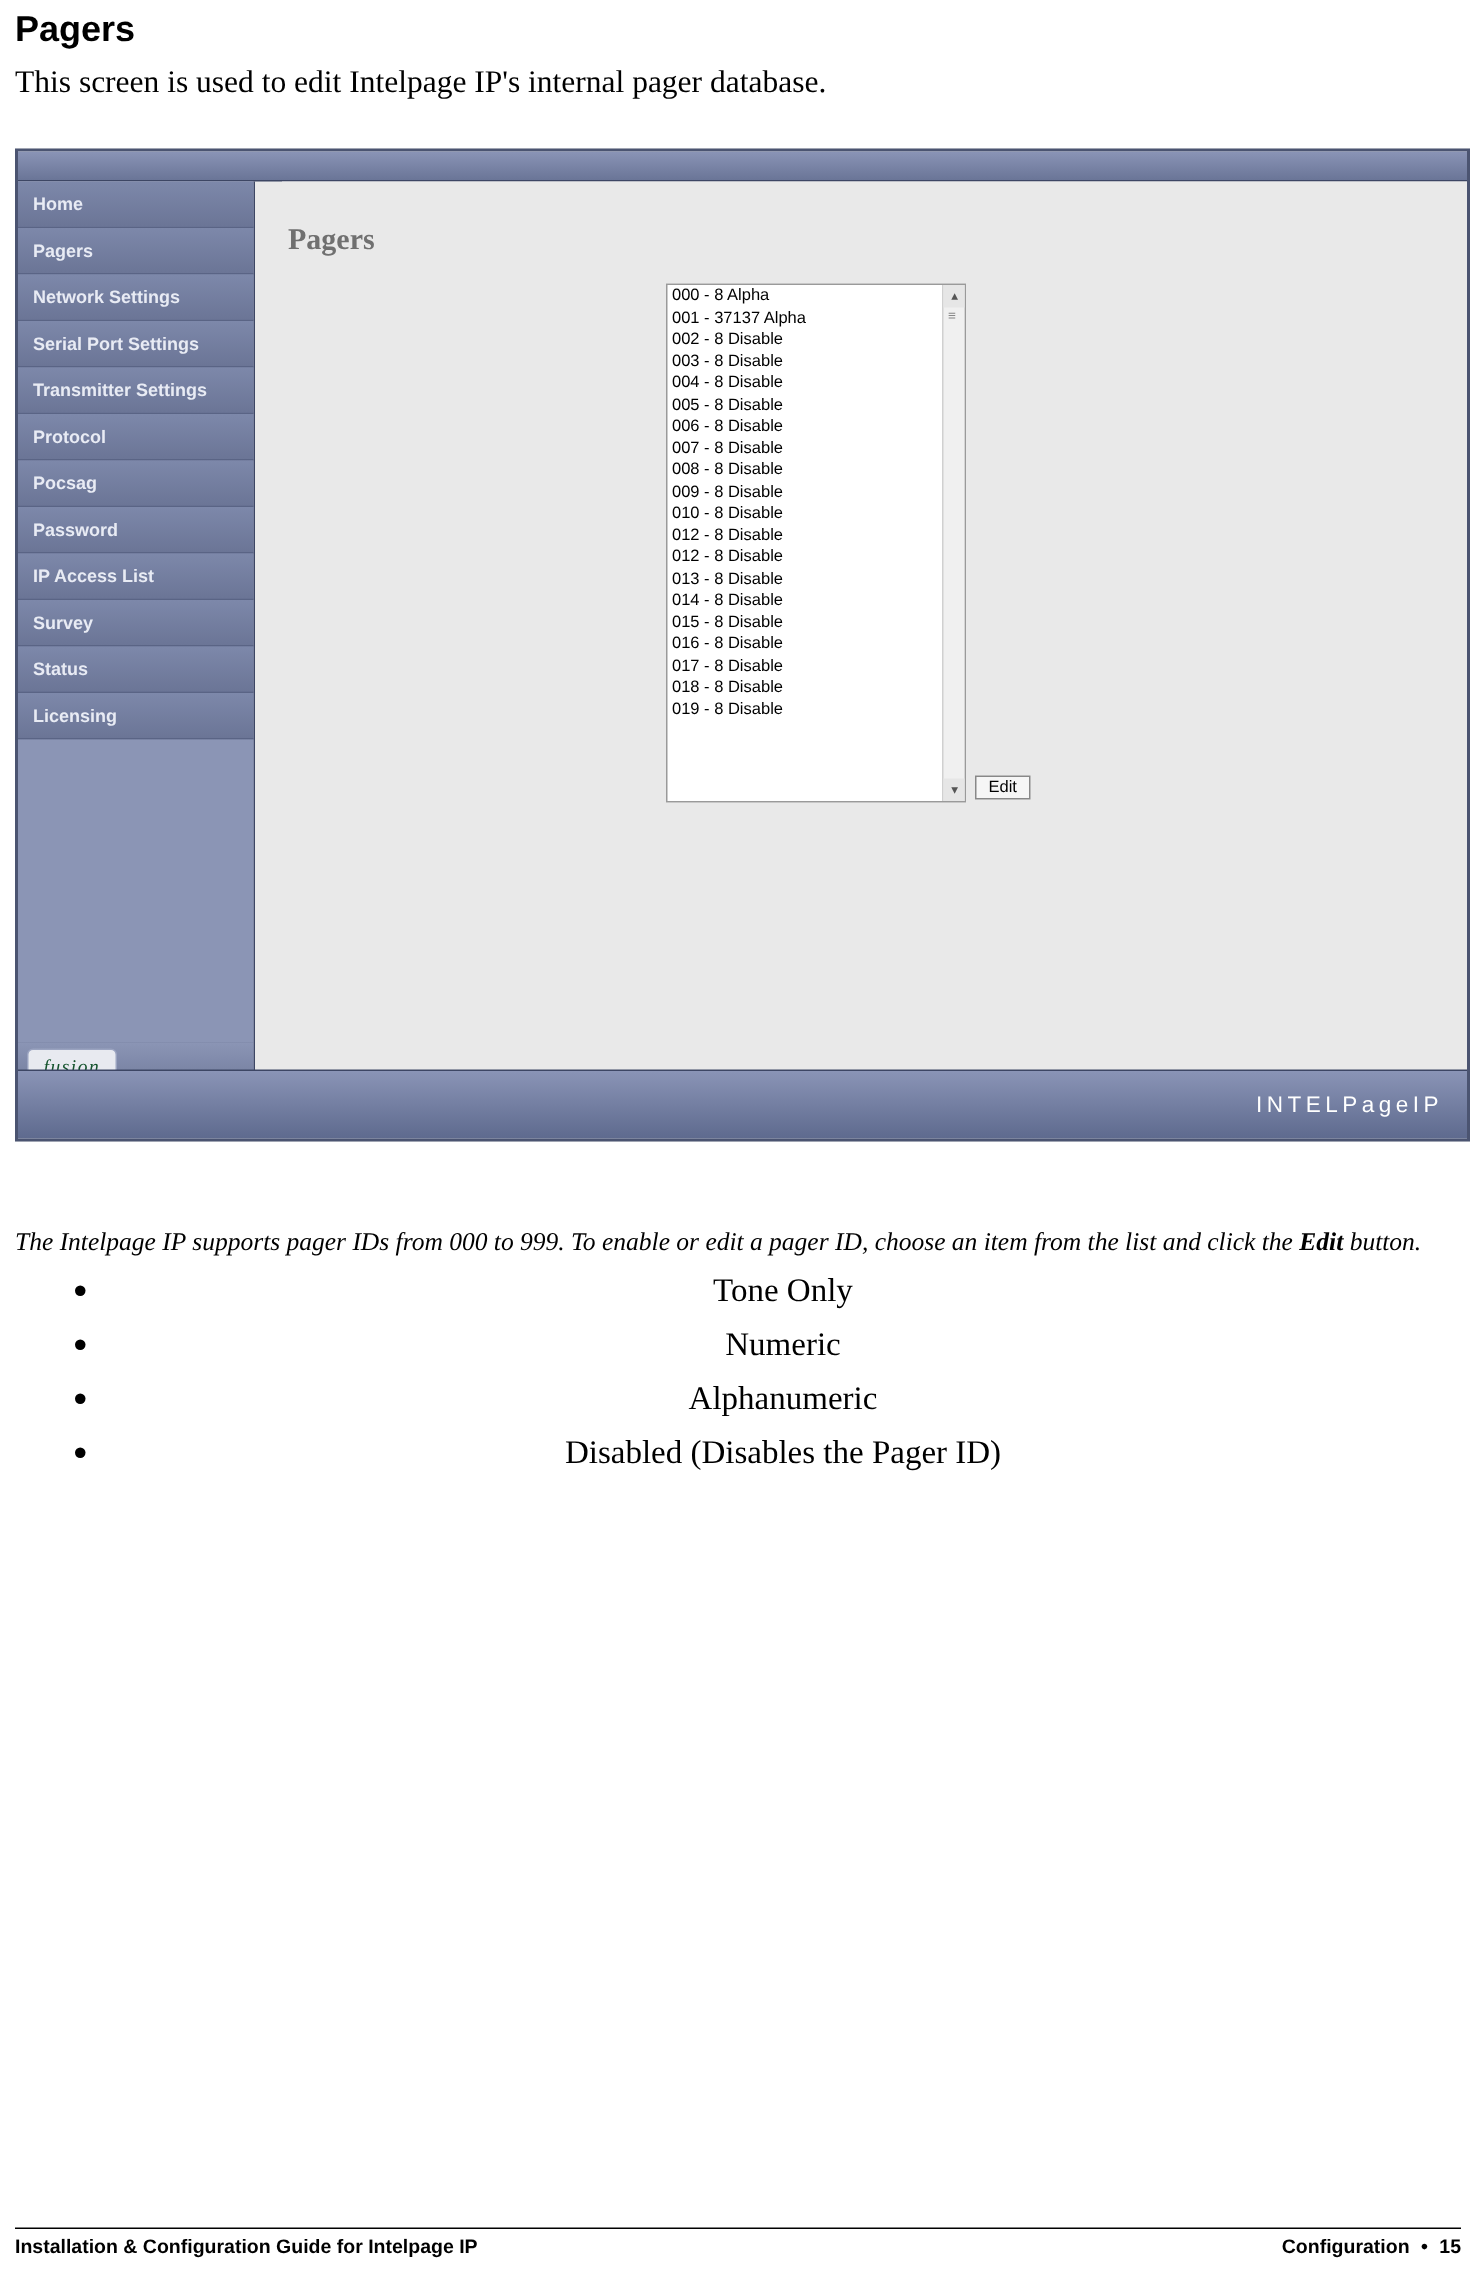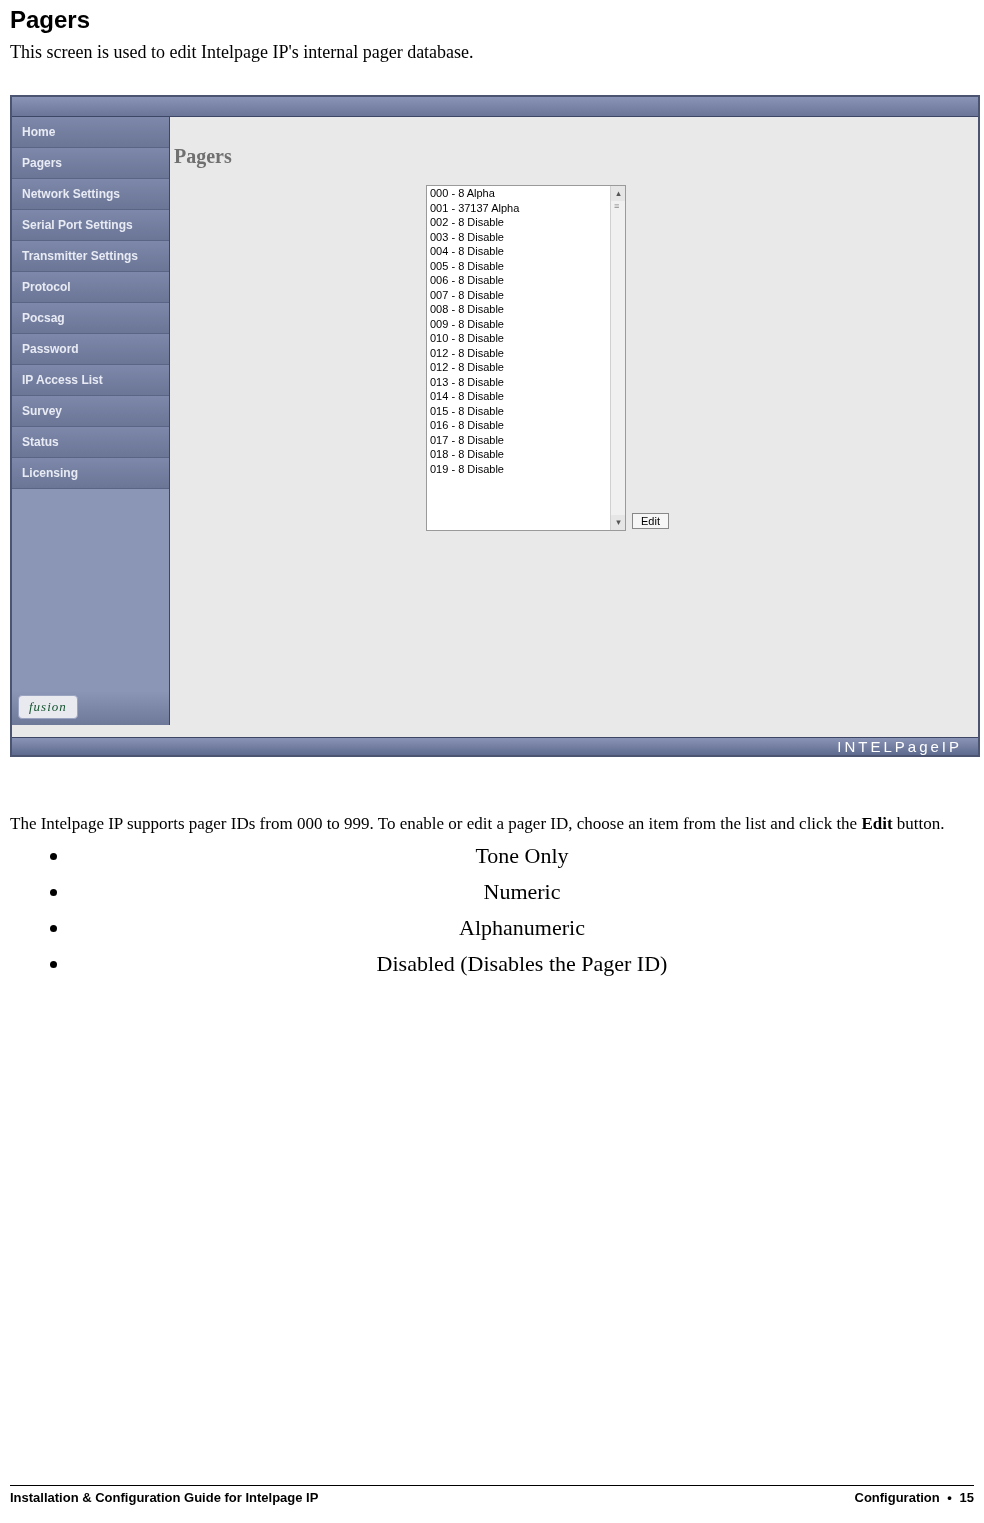--- a/index.html
+++ b/index.html
@@ -14,41 +14,42 @@
     padding: 0 10px;
   }
   .heading {
     font-family: Arial, Helvetica, sans-serif;
     font-weight: bold;
     font-size: 24px;
     margin-top: 6px;
     margin-bottom: 8px;
   }
   .intro {
-    font-size: 18px;
+    font-size: 21px;
     margin-bottom: 32px;
   }
 
   
   .app-frame {
     width: 970px;
     height: 662px;
     border: 2px solid #4b5471;
     position: relative;
     background: #e9e9e9;
     font-family: Tahoma, Verdana, sans-serif;
   }
   .app-topbar {
     height: 20px;
     background: linear-gradient(#8a94b6, #6a7597);
     border-bottom: 1px solid #3d4664;
   }
   .app-body {
     display: flex;
     height: calc(100% - 20px - 30px);
+    gap: 18px;
   }
   .sidebar {
     width: 158px;
     background: linear-gradient(#8690b1, #6b7596);
     display: flex;
     flex-direction: column;
     border-right: 1px solid #3d4664;
     position: relative;
   }
   .sidebar-item {
@@ -147,39 +148,39 @@
   }
   .listbox-col {
     display: flex;
     flex-direction: column;
     justify-content: flex-end;
   }
 
   .app-footer {
     position: absolute;
     left: 0; right: 0; bottom: 0;
-    height: 18px;
+    height: 46px;
     background: linear-gradient(#8a94b6, #5e6a8e);
     border-top: 1px solid #3d4664;
     display: flex;
     align-items: center;
     justify-content: flex-end;
     padding-right: 16px;
   }
   .app-footer-text {
     font-family: Tahoma, Verdana, sans-serif;
     font-size: 15px;
     letter-spacing: 3px;
     color: #fff;
     font-weight: 400;
   }
 
   
   .explain { margin-top: 56px; font-size: 17px; }
-  .explain p { margin-bottom: 8px; line-height: 1.3; }
+  .explain p { margin-bottom: 8px; line-height: 1.3; font-style: italic; }
   .bullets { margin: 6px 0 0 60px; }
   .bullets li { margin-bottom: 10px; font-size: 22px; text-align: center; }
 
   .page-footer {
     position: absolute;
     left: 10px; right: 10px;
     bottom: 18px;
   }
   .page-footer hr {
     border: none;

